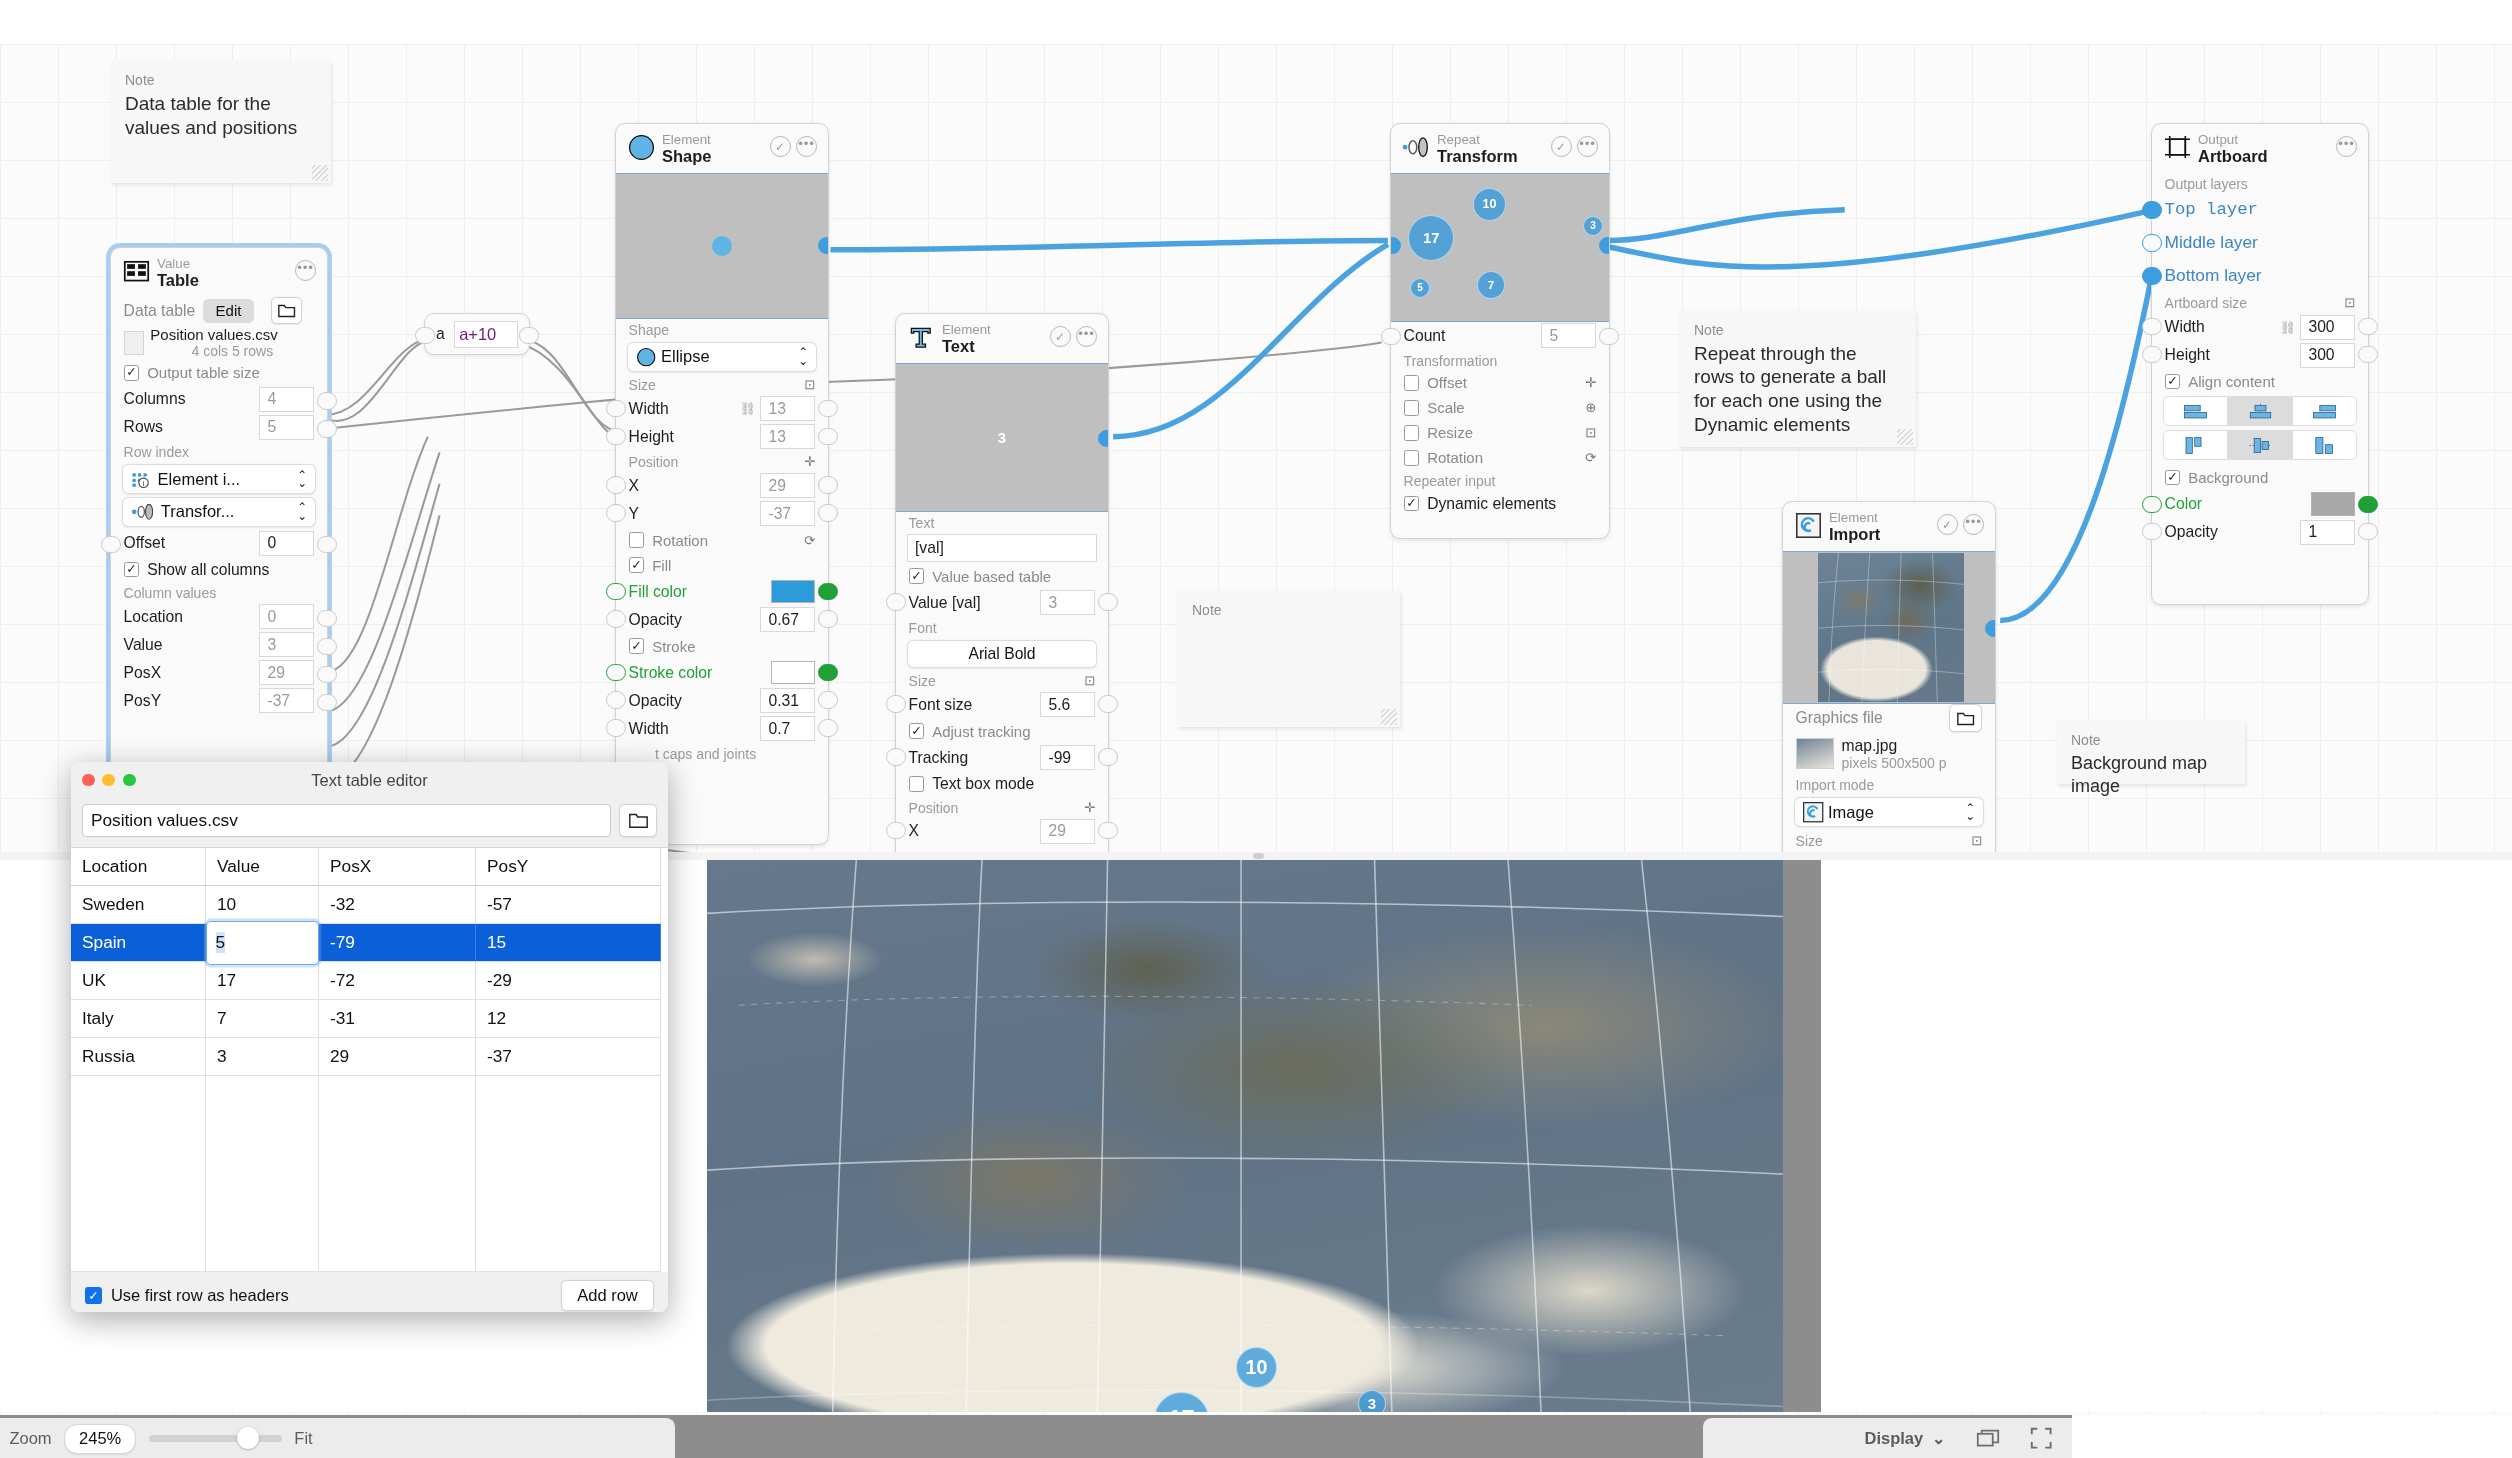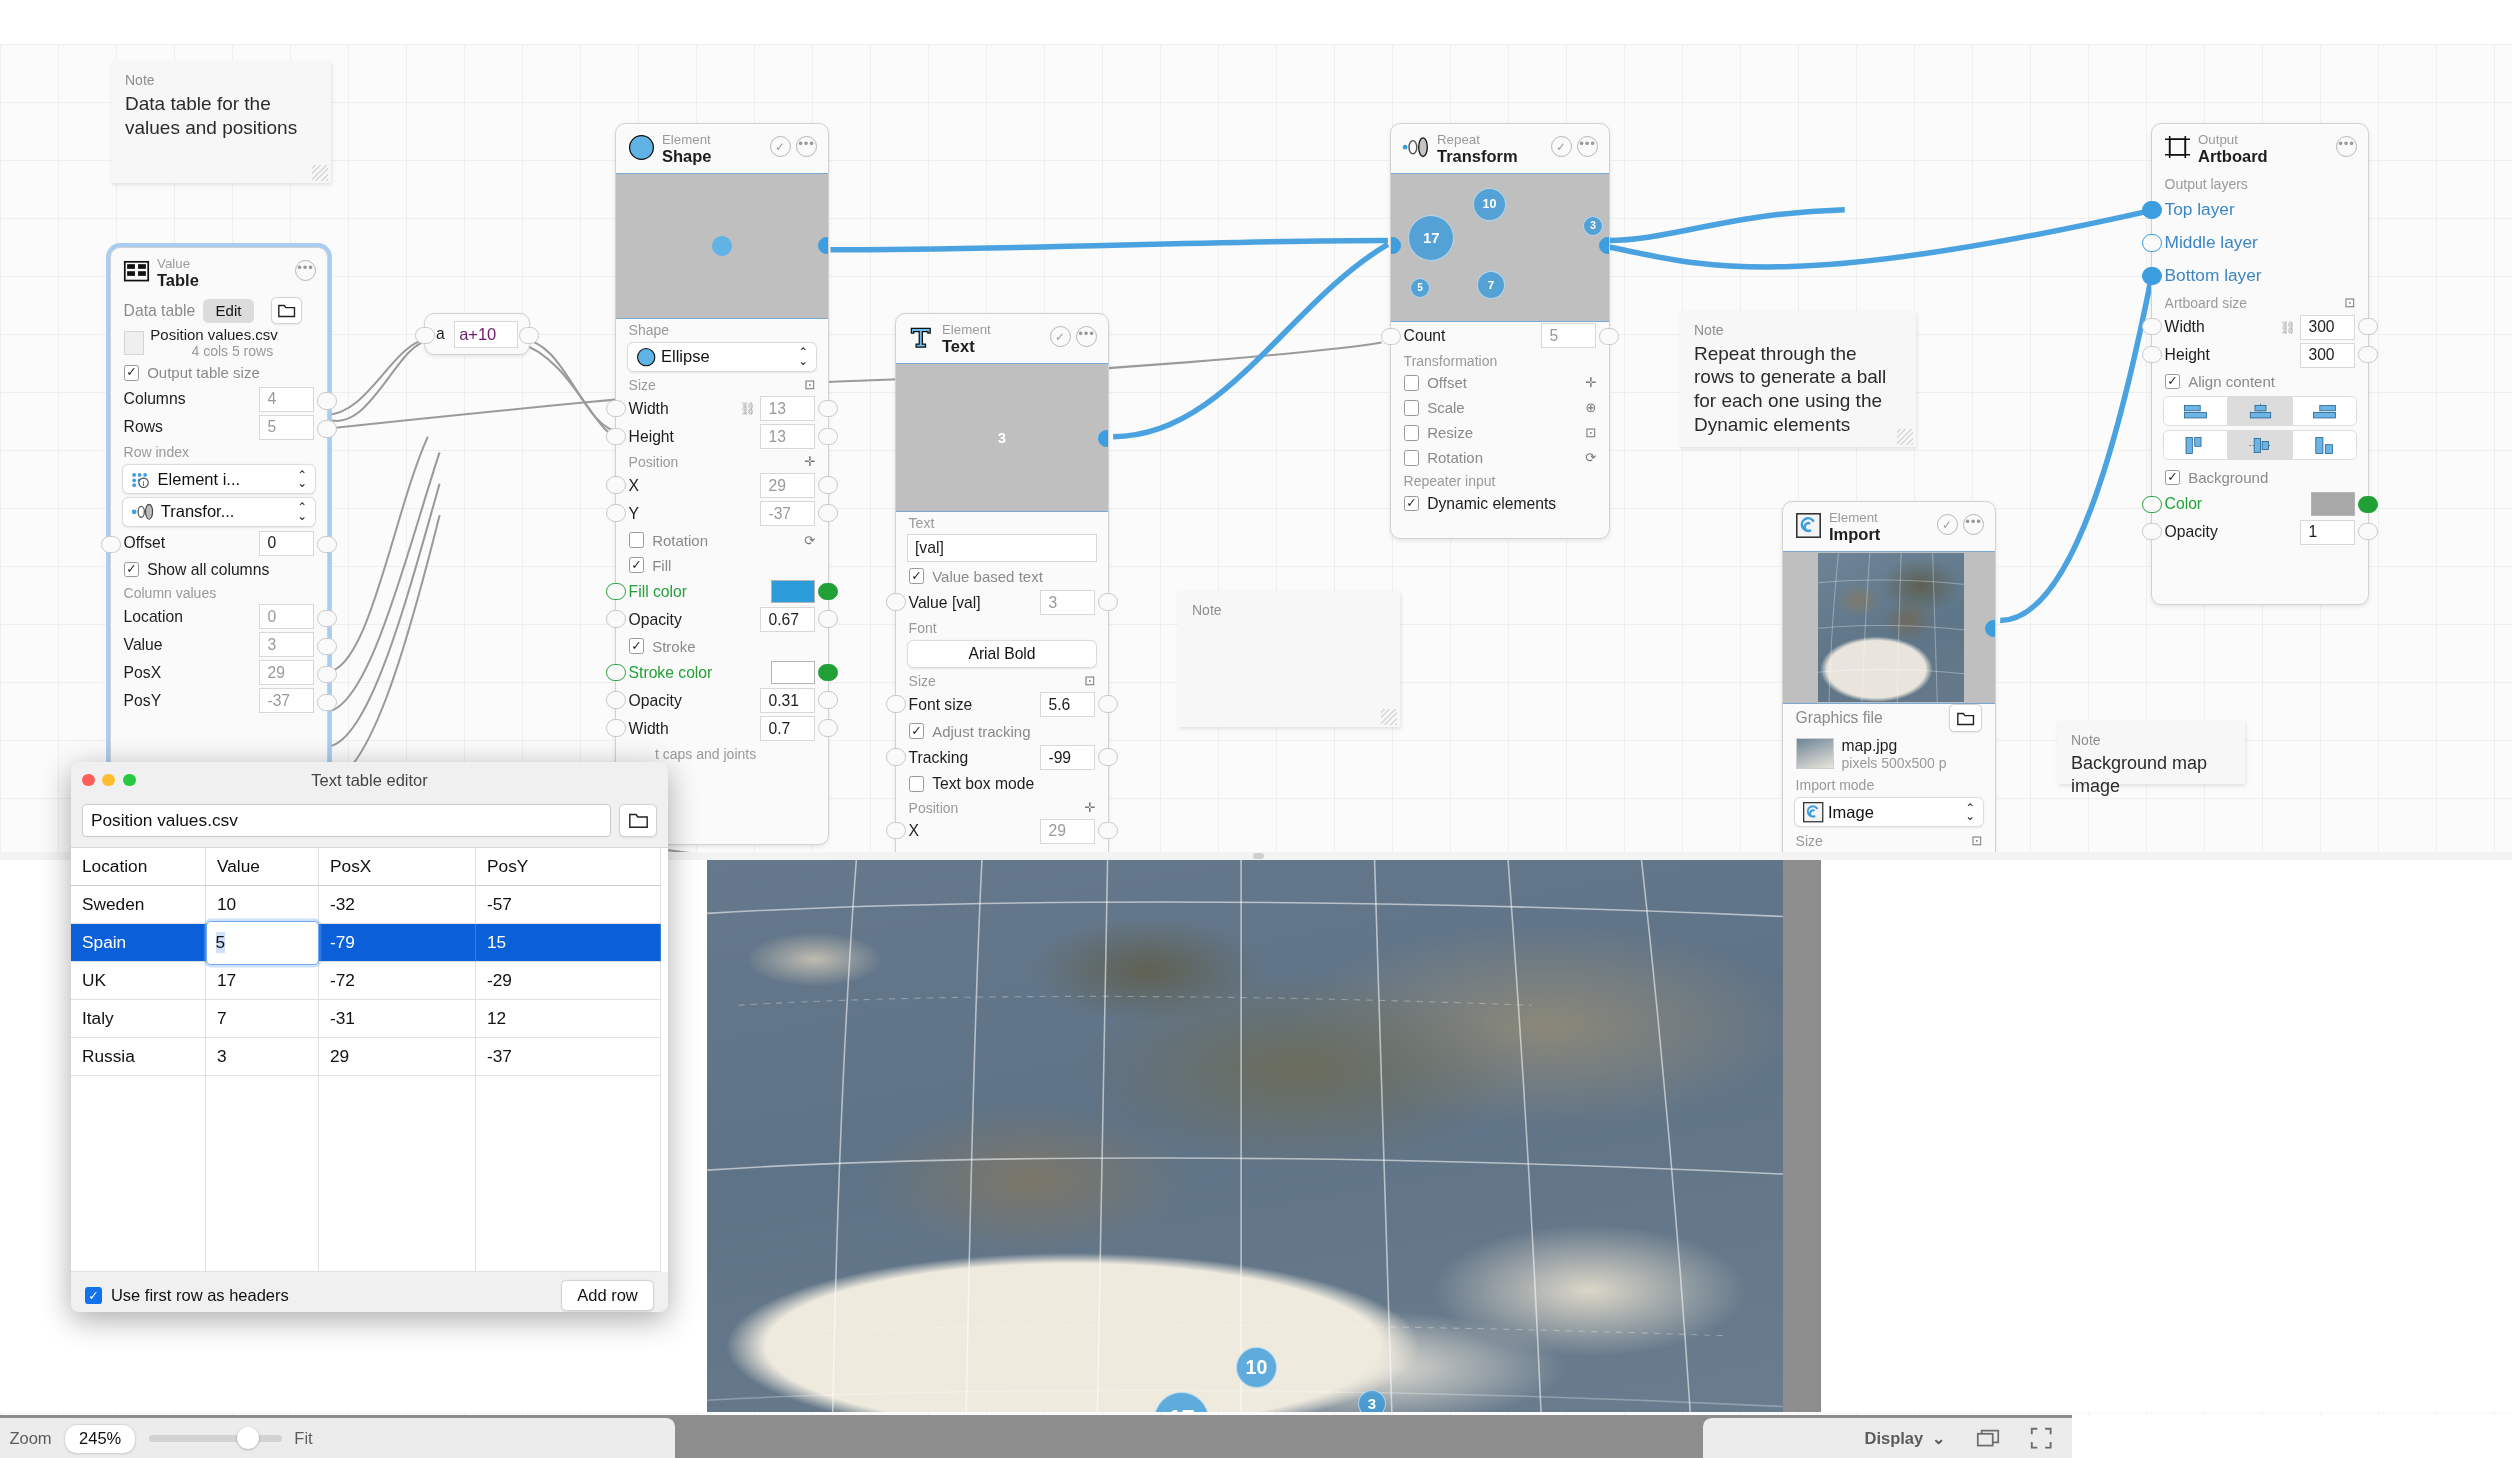--- a/index.html
+++ b/index.html
@@ -464,21 +464,21 @@
       <div class="preview" style="height:149px;">
         <div style="position:absolute;left:50%;top:50%;transform:translate(-50%,-50%);color:#fff;font-size:15px;font-weight:bold;">3</div>
         <div class="port r blue filled" style="top:66px;right:-10.2px;"></div>
       </div>
       <div class="sub">Text</div>
       <div style="margin:1.6px 11px;">
         <div class="fld dark" style="width:100%;height:28px;">[val]</div>
       </div>
       <div class="chkrow">
         <div class="chk">✓</div>
-          <div class="t">Value based text</div>
+          <div class="t">Value based table</div>
       </div>
       <div class="row">
         <div class="port l" style="top:4.7px;"></div>
         <div class="lbl">Value [val]</div>
         <div class="fld">3</div>
         <div class="port r" style="top:4.7px;"></div>
       </div>
       <div class="sub">Font</div>
       <div class="btnw">
           <span>Arial Bold</span>
@@ -690,21 +690,21 @@
           <div class="node-cat">Output</div>
           <div class="node-name">Artboard</div>
         </div>
         <div class="hbtns">
           <div class="cbtn dots">•••</div>
         </div>
       </div>
       <div class="sub">Output layers</div>
       <div class="row" style="min-height:33px;">
         <div class="port l blue filled" style="top:7.9px;"></div>
-        <div class="lbl" style="color:#3c86c4;font-size:17.3px;">Top layer</div>
+        <div class="lbl" style="color:#3c86c4;font-size:17.3px;font-family:Liberation Mono, monospace;">Top layer</div>
       </div>
       <div class="row" style="min-height:33px;">
         <div class="port l blue" style="top:7.9px;"></div>
         <div class="lbl" style="color:#3c86c4;font-size:17.3px;">Middle layer</div>
       </div>
       <div class="row" style="min-height:33px;">
         <div class="port l blue filled" style="top:7.9px;"></div>
         <div class="lbl" style="color:#3c86c4;font-size:17.3px;">Bottom layer</div>
       </div>
       <div class="sub" style="display:flex;">

